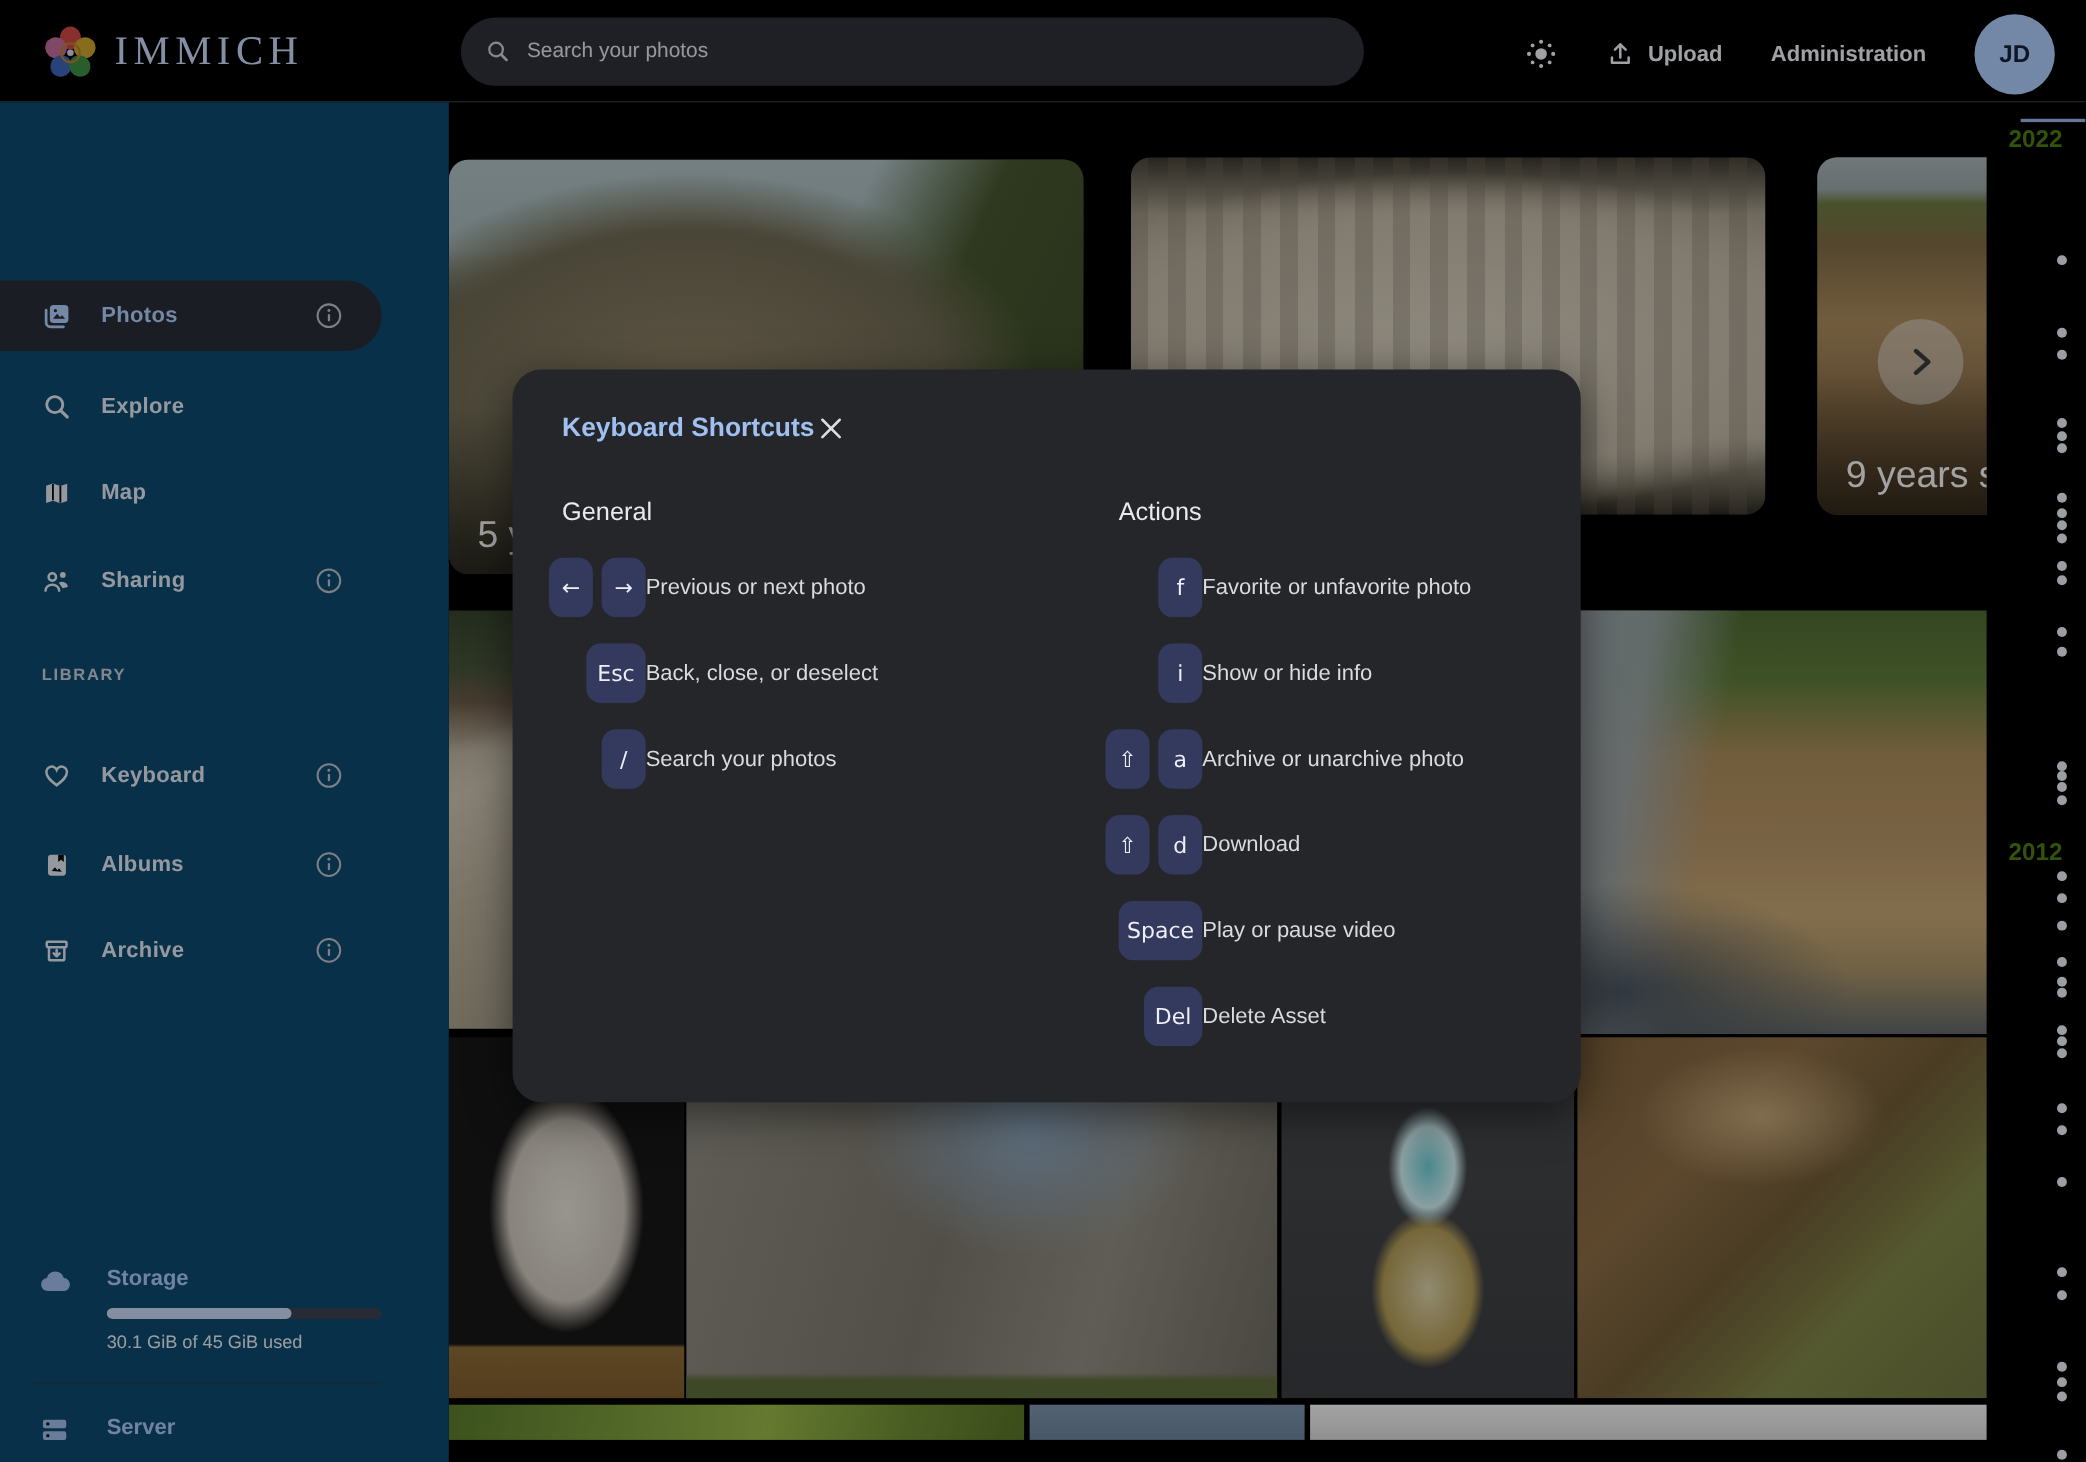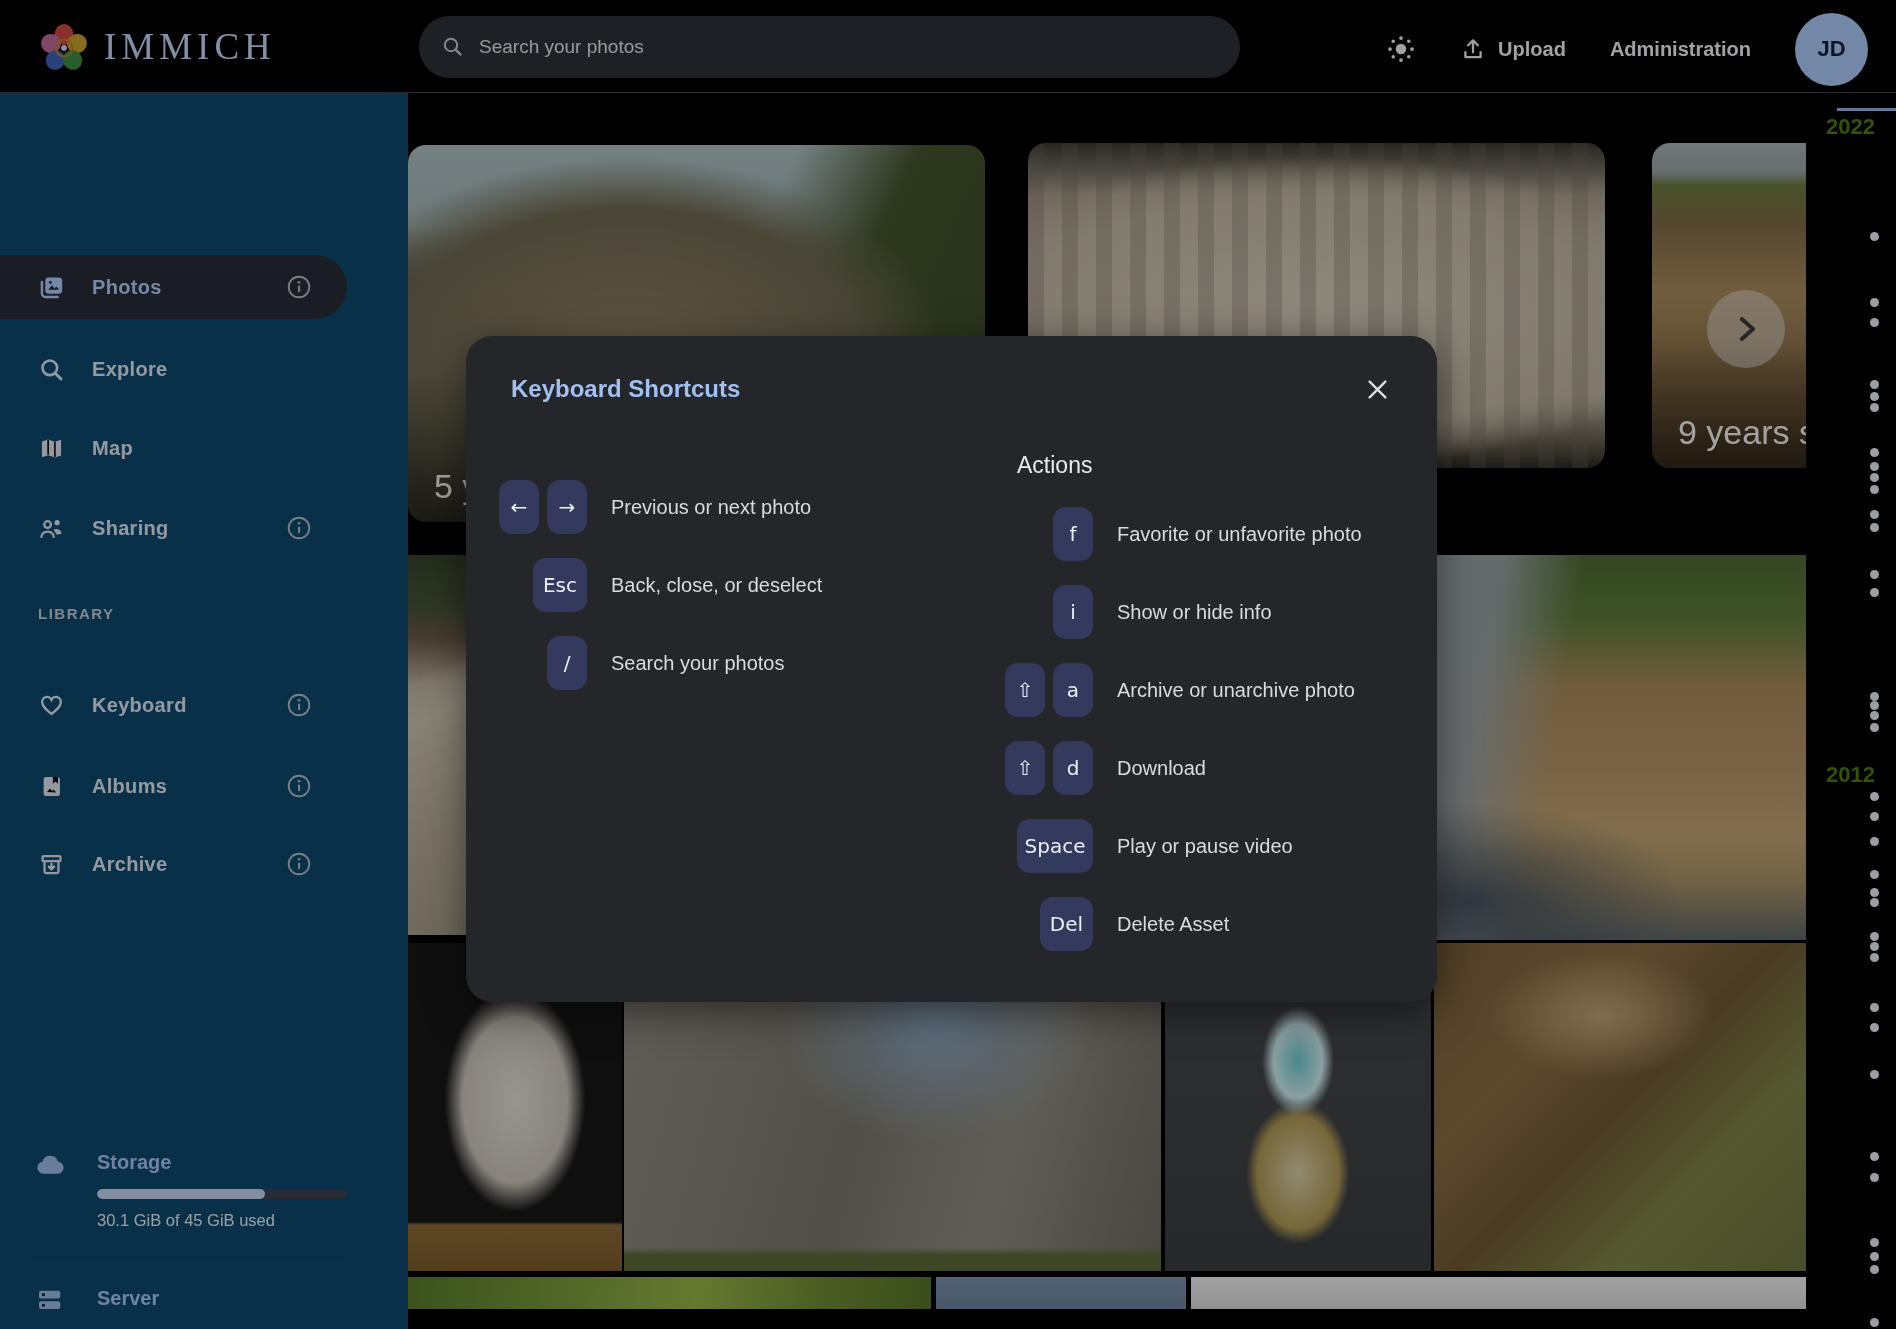--- a/index.html
+++ b/index.html
@@ -96,32 +96,32 @@
   #storage-text { position:absolute; left:97px; top:78px; color:#e8ecf1; font-size:16.5px; }
   #side-divider { position:absolute; left:30px; top:1164px; width:317px; height:1px; background:#33373c; }
   #server-block { position:absolute; left:0; top:1178px; width:347px; }
 
   
   #overlay { position:absolute; inset:0; background:rgba(0,0,0,.33); z-index:5; }
 
   
   #modal { position:absolute; left:466px; top:336px; width:971px; height:666px; background:#252629;
     border-radius:26px; z-index:10; padding:38px 45px; box-shadow:0 10px 40px rgba(0,0,0,.5); }
-  #modal-head { display:flex; justify-content:space-between; align-items:center; }
+  #modal-head { display:flex; justify-content:flex-start; align-items:center; }
   #modal-title { color:#a1c0f2; font-size:24px; font-weight:600; }
   #modal-close { width:30px; height:30px; display:flex; align-items:center; justify-content:center; color:#dcdee2; cursor:pointer; }
   #modal-body { display:grid; grid-template-columns:506px 1fr; margin-top:48px; }
   .section-heading { color:#e9eaec; font-size:23px; font-weight:500; }
   .rows { margin-top:16px; }
   .srow { height:78px; display:flex; align-items:center; }
   .keys { width:76px; display:flex; justify-content:flex-end; gap:8px; flex:none; }
   .cap { min-width:40px; height:54px; padding:0 10px; border-radius:13px; background:#343a5d; color:#edeff7;
     display:flex; align-items:center; justify-content:center; font-size:20px;
     font-family:"DejaVu Sans",sans-serif; }
-  .desc { margin-left:24px; color:#d8dbdf; font-size:20px; white-space:nowrap; }
+  .desc { color:#d8dbdf; font-size:20px; white-space:nowrap; }
 
   svg { display:block; }
 </style>
 </head>
 <body>
 
 <div id="stage">
 
   <div id="photo-layer">
     <div class="photo memory-card" id="photo-mountain">
@@ -385,20 +385,21 @@
     <div id="modal-head">
       <div id="modal-title">Keyboard Shortcuts</div>
       <div id="modal-close">
         <svg width="27" height="27" viewBox="0 0 24 24">
           <path d="M5 5 L19 19 M19 5 L5 19" stroke="currentColor" stroke-width="2.1" stroke-linecap="round"></path>
         </svg>
       </div>
     </div>
     <div id="modal-body">
       <div class="section">
+        <div class="section-heading">General</div>
         <div class="rows">
           <div class="srow">
             <div class="keys">
               <span class="cap">←</span>
               <span class="cap">→</span>
             </div>
             <div class="desc">Previous or next photo</div>
           </div>
           <div class="srow">
             <div class="keys">

